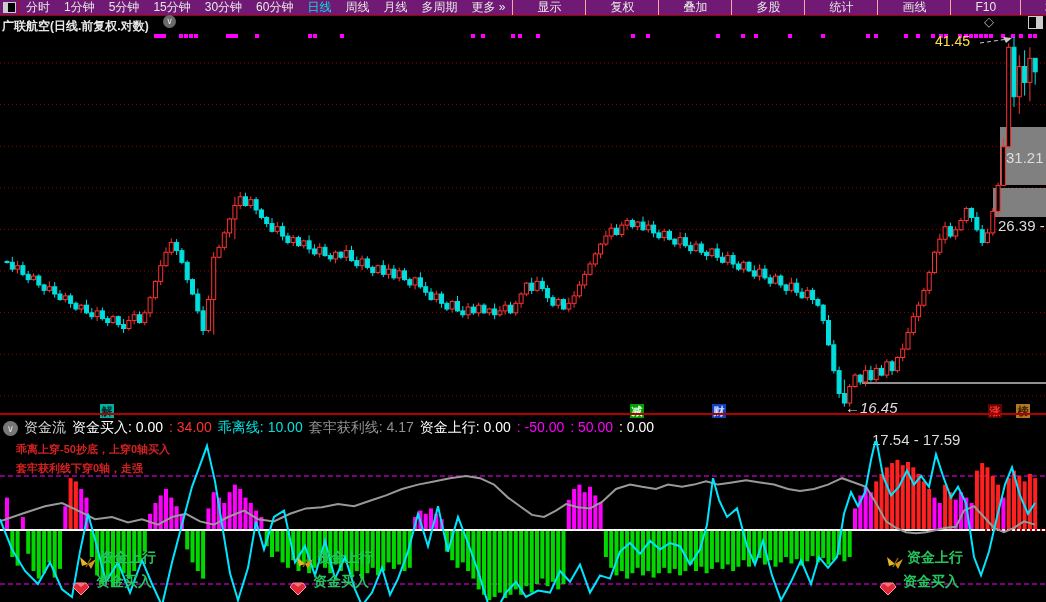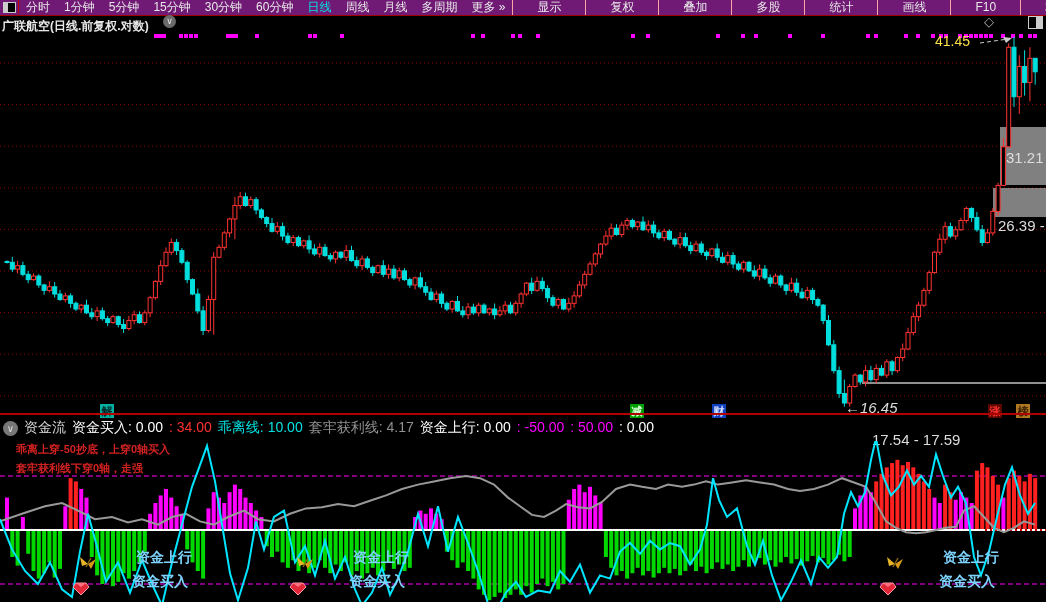--- a/index.html
+++ b/index.html
@@ -37,21 +37,21 @@
   .ind-header{position:absolute;left:0;top:415px;width:1046px;height:26px;display:flex;align-items:center;
     font-size:14px;white-space:nowrap;overflow:hidden;}
   .chev-circle{width:15px;height:15px;border-radius:50%;background:#777;color:#ddd;margin:0 6px 0 3px;
     font-size:10px;line-height:15px;text-align:center;flex:none;}
   .ind-header .seg{margin-right:6px;}
   
   .indicator{position:absolute;left:0;top:441px;width:1046px;height:161px;}
   .indicator svg{position:absolute;left:0;top:0;}
   .note{position:absolute;color:#d42222;font-size:11px;font-weight:bold;white-space:nowrap;}
   .sig-group{position:absolute;width:120px;height:52px;}
-  .sig-label{position:absolute;color:#7dd3fc;font-size:14px;font-weight:bold;white-space:nowrap;padding-left:36px;}
+  .sig-label{position:absolute;color:#22c55e;font-size:14px;font-weight:bold;white-space:nowrap;}
   .sig-ic{position:absolute;}
 </style>
 </head>
 <body>
 
 <div id="app">
 
   <div class="menu-bar">
     <div class="menu-left">
       <div class="layout-icon">

